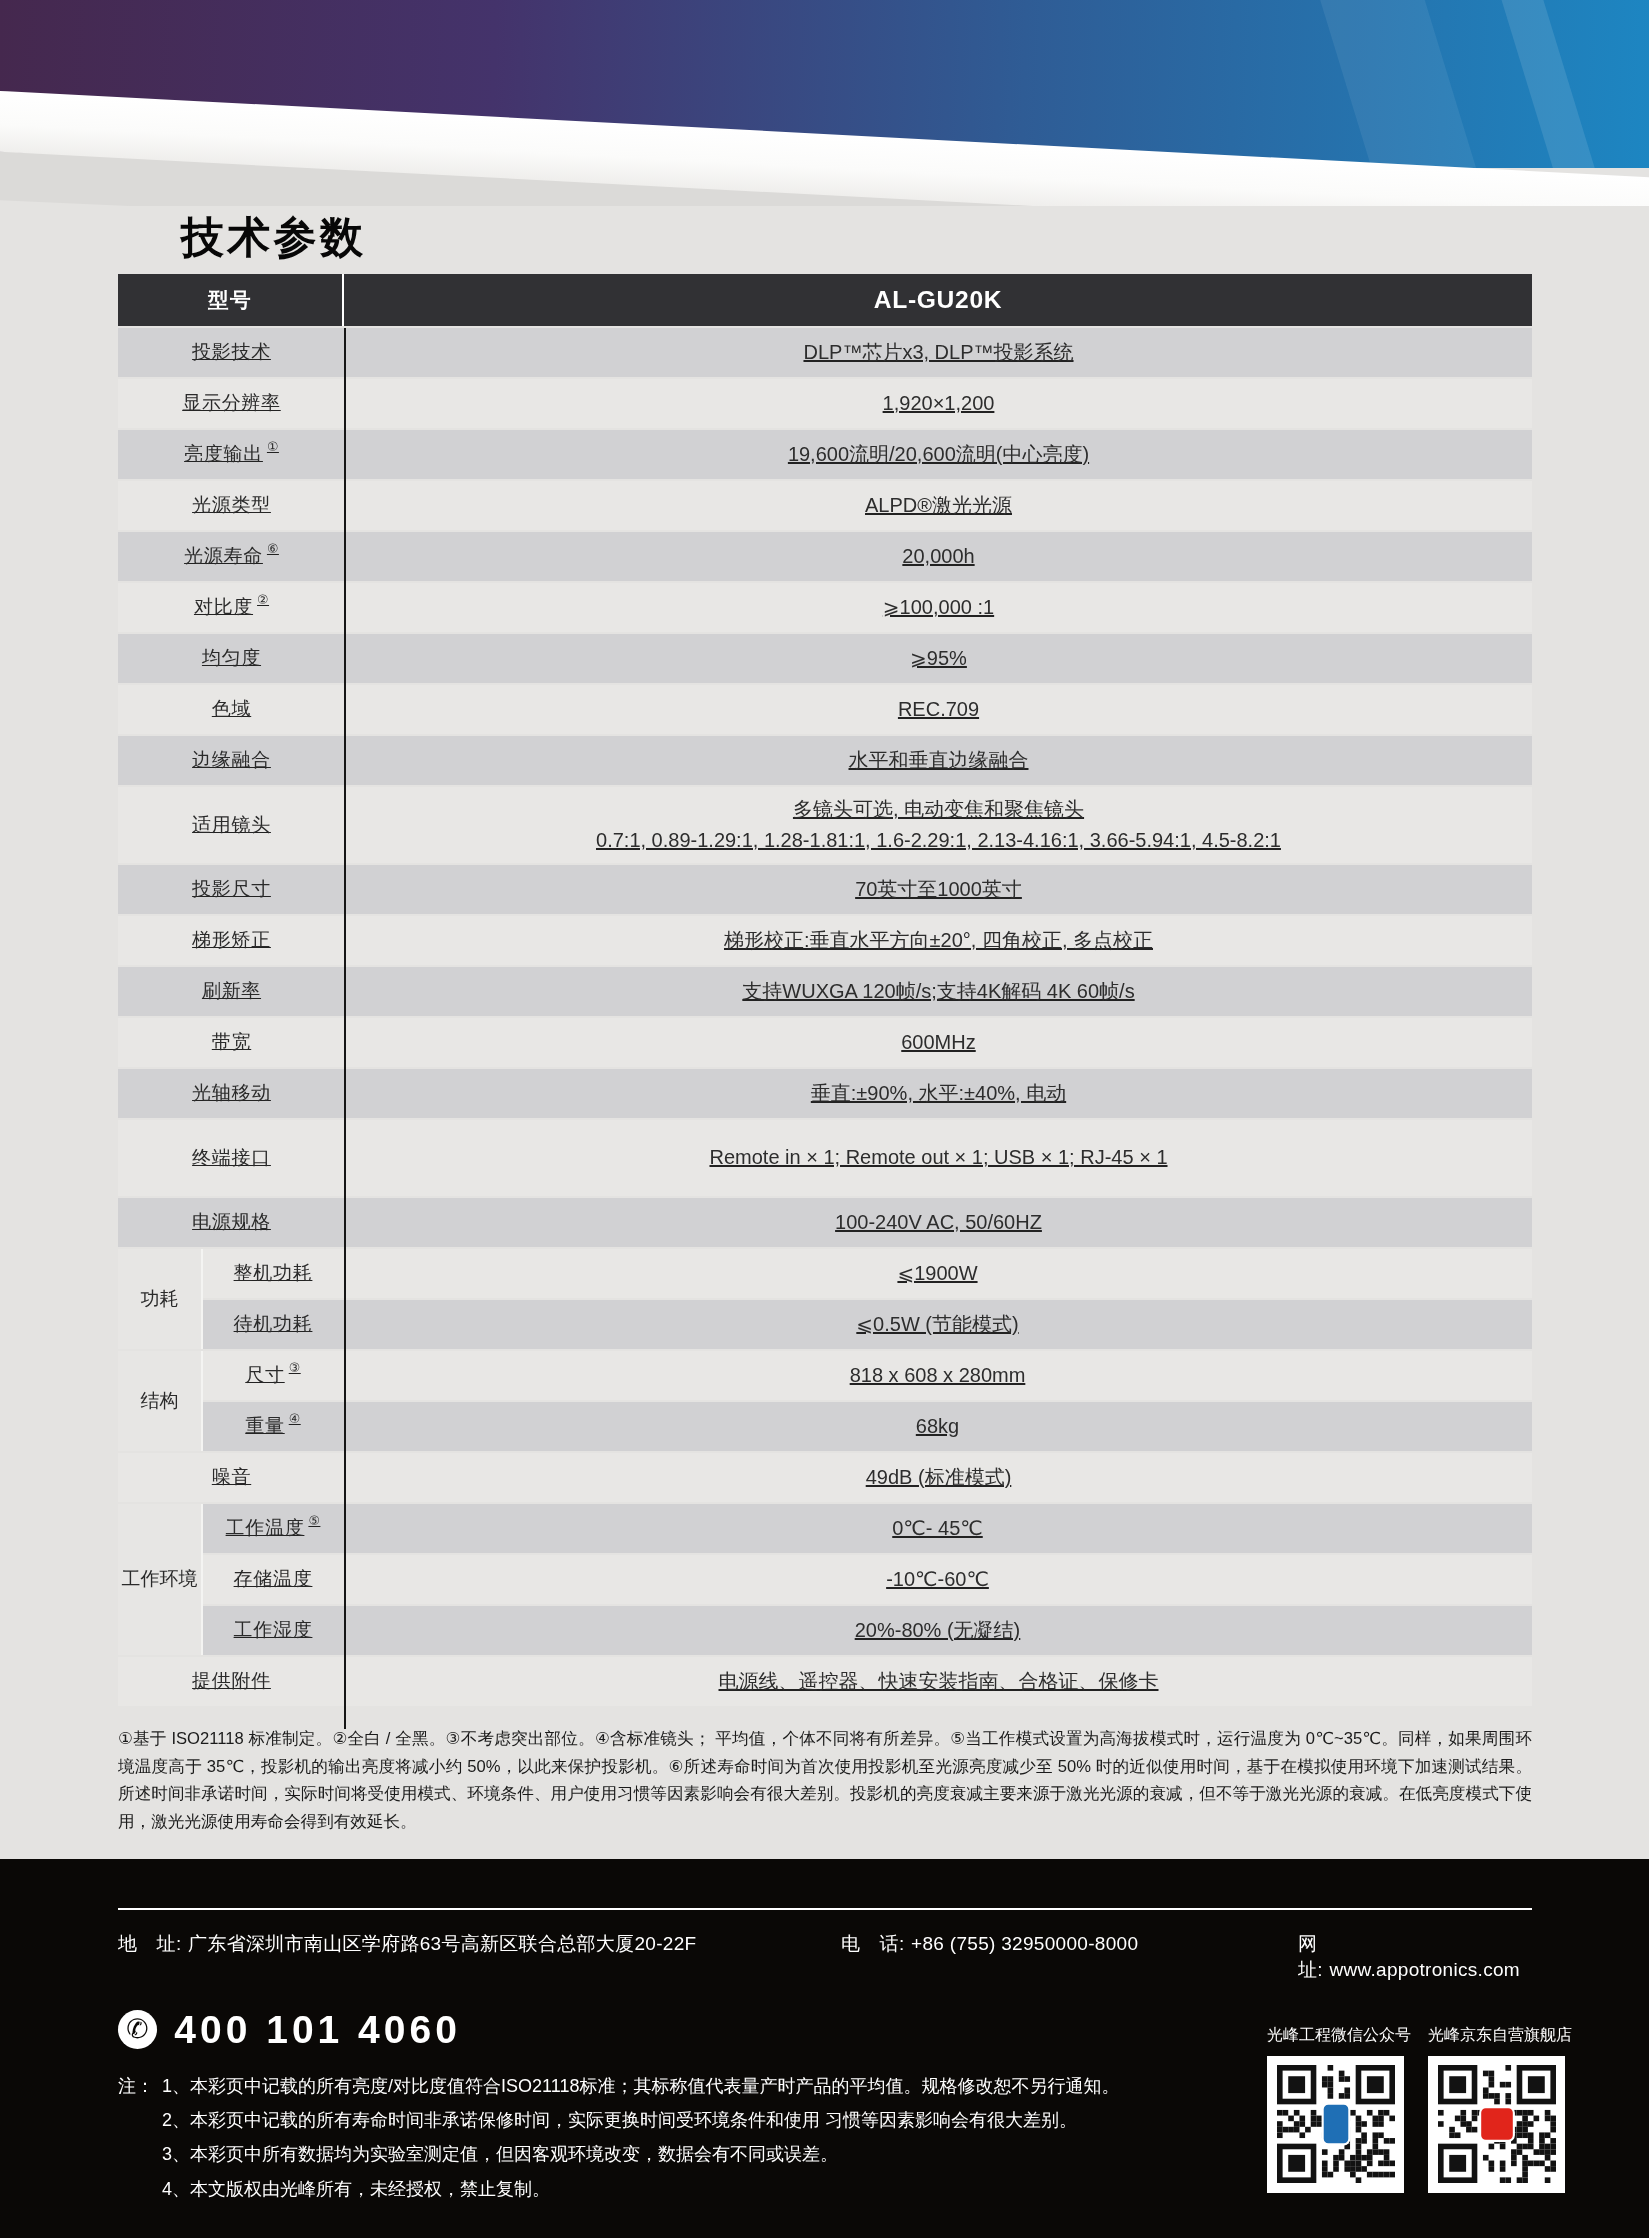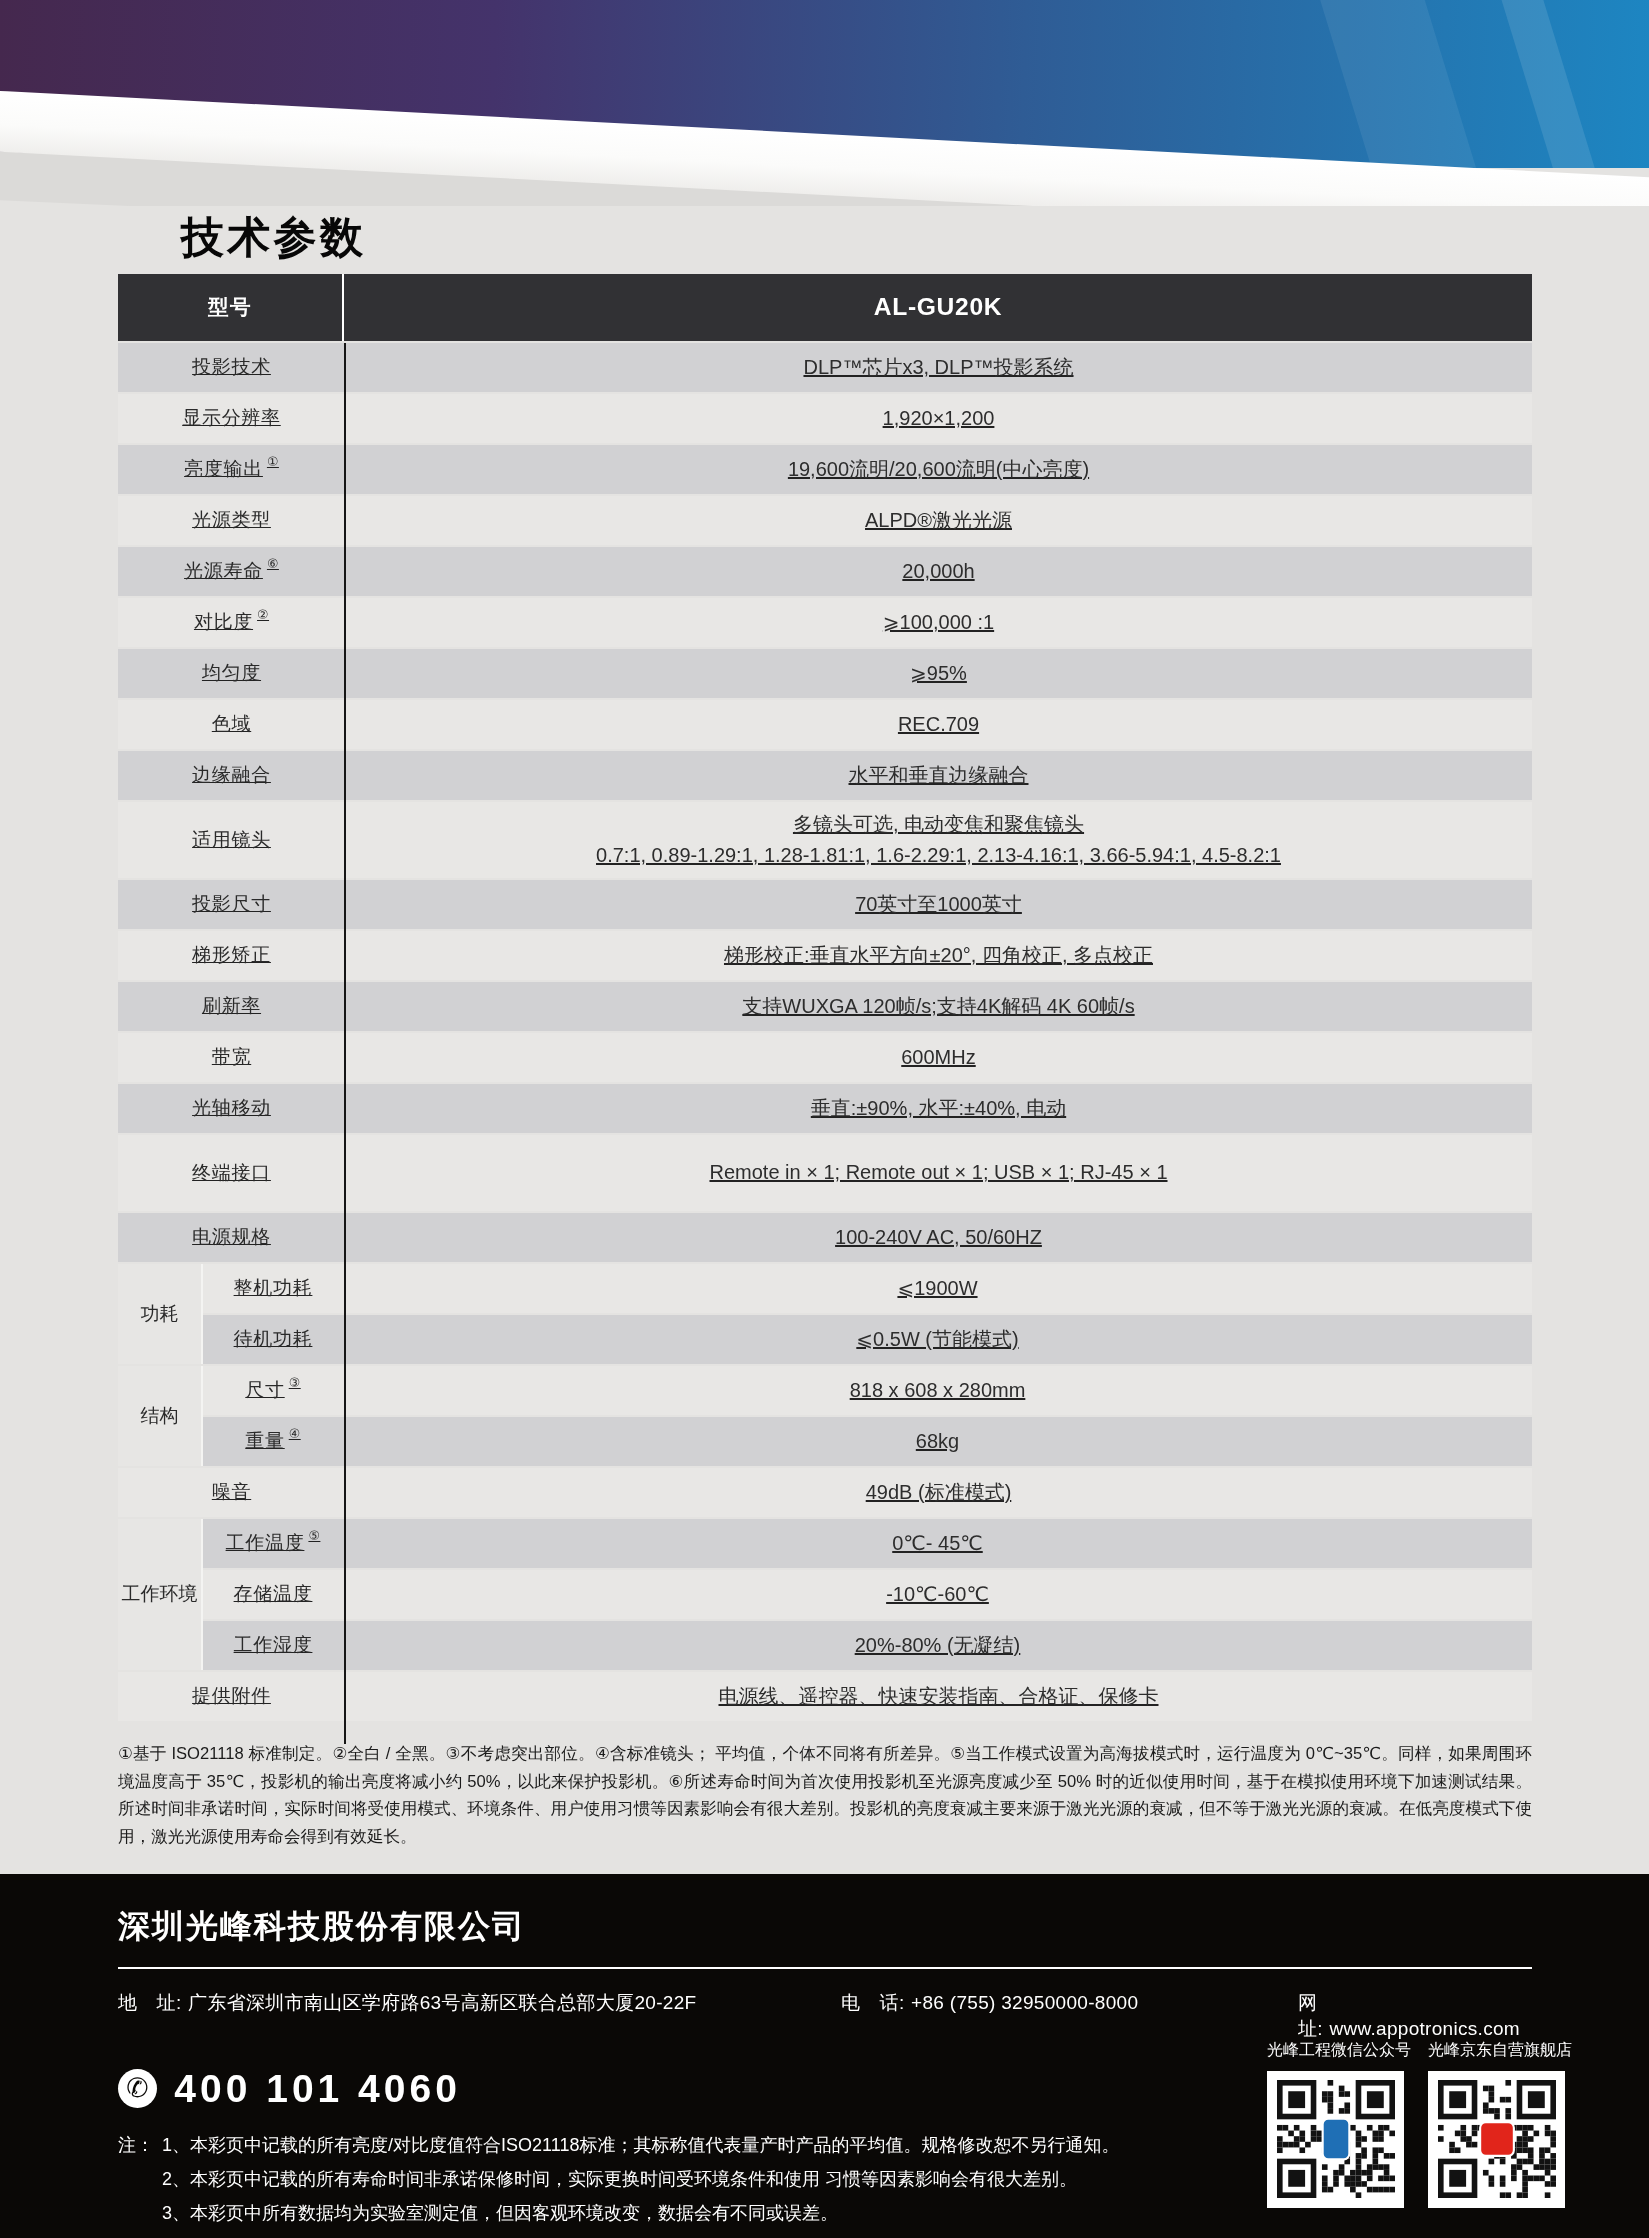--- a/index.html
+++ b/index.html
@@ -21,21 +21,21 @@
   .swoosh-g{position:absolute;left:-53px;top:149px;width:2261px;height:49px;background:#dbdad8;
     transform:rotate(2.5deg);transform-origin:0 0;}
   .swoosh-w{position:absolute;left:-53px;top:88px;width:2261px;height:61px;
     background:linear-gradient(to bottom,#ffffff 0%,#fbfbfa 55%,#efeeec 100%);
     transform:rotate(3deg);transform-origin:0 0;border-top-left-radius:60px 28px;}
   
   .page-title{margin:2.7px 0 0 181px;font-size:43px;line-height:56px;font-weight:800;
     letter-spacing:3.3px;color:#070707;flex:none;}
   
   .spec{margin:9.3px 118px 0 118px;flex:none;}
-  .thead{display:flex;height:67px;margin-bottom:2px;background:var(--header-bg,#313134);color:#fff;}
+  .thead{display:flex;height:52px;margin-bottom:2px;background:var(--header-bg,#313134);color:#fff;}
   .thead .h-lbl{width:226px;border-right:2px solid #fff;display:flex;align-items:center;justify-content:center;
     font-size:20.6px;font-weight:700;letter-spacing:1.3px;}
   .thead .h-val{flex:1;display:flex;align-items:center;justify-content:center;
     font-size:24.6px;font-weight:700;letter-spacing:0.7px;}
   .tbody{position:relative;}
   .tbody::after{content:"";position:absolute;left:226px;top:0;width:2px;height:calc(100% + 22.6px);
     background:#161616;z-index:6;}
   .trow{display:flex;min-height:49px;margin-bottom:2px;text-decoration:underline;}
   .trow.tall{min-height:76px;}
   .trow.dark{background:var(--row-dark,#d1d1d3);}
@@ -336,21 +336,20 @@
             <span>电源线、遥控器、快速安装指南、合格证、保修卡</span>
           </div>
       </div>
 
     </div>
   </div>
 
   <p class="footnote">①基于 ISO21118 标准制定。②全白 / 全黑。③不考虑突出部位。④含标准镜头； 平均值，个体不同将有所差异。⑤当工作模式设置为高海拔模式时，运行温度为 0℃~35℃。同样，如果周围环境温度高于 35℃，投影机的输出亮度将减小约 50%，以此来保护投影机。⑥所述寿命时间为首次使用投影机至光源亮度减少至 50% 时的近似使用时间，基于在模拟使用环境下加速测试结果。所述时间非承诺时间，实际时间将受使用模式、环境条件、用户使用习惯等因素影响会有很大差别。投影机的亮度衰减主要来源于激光光源的衰减，但不等于激光光源的衰减。在低亮度模式下使用，激光光源使用寿命会得到有效延长。</p>
 
   <div class="footer">
-    <div class="company">深圳光峰科技股份有限公司</div>
     <div class="footer-line"></div>
     <div class="contact">
       <span class="c-addr"><span class="clabel">地　址:</span><span>广东省深圳市南山区学府路63号高新区联合总部大厦20-22F</span></span>
       <span class="c-phone"><span class="clabel">电　话:</span><span>+86 (755) 32950000-8000</span></span>
       <span class="c-web"><span class="clabel">网　址:</span><span>www.appotronics.com</span></span>
     </div>
     <div class="hotline">
       <span class="phone-ic">✆</span>
       <span class="hot-num">400 101 4060</span>
     </div>

